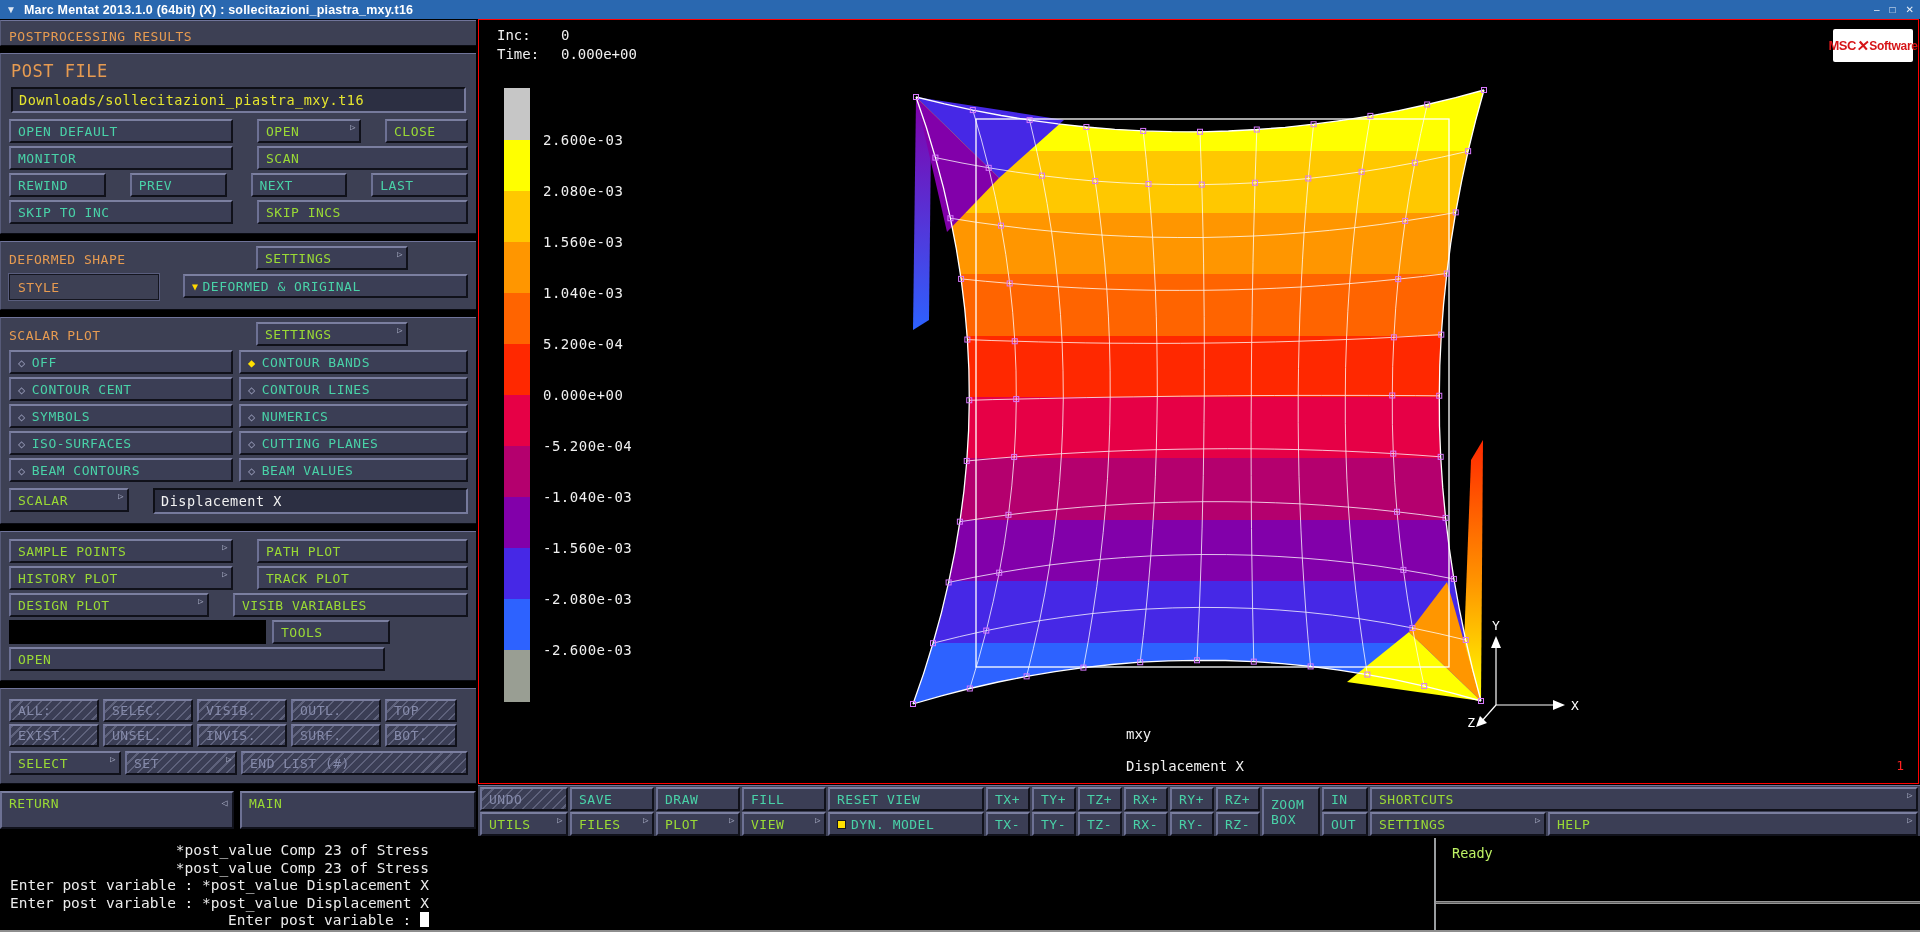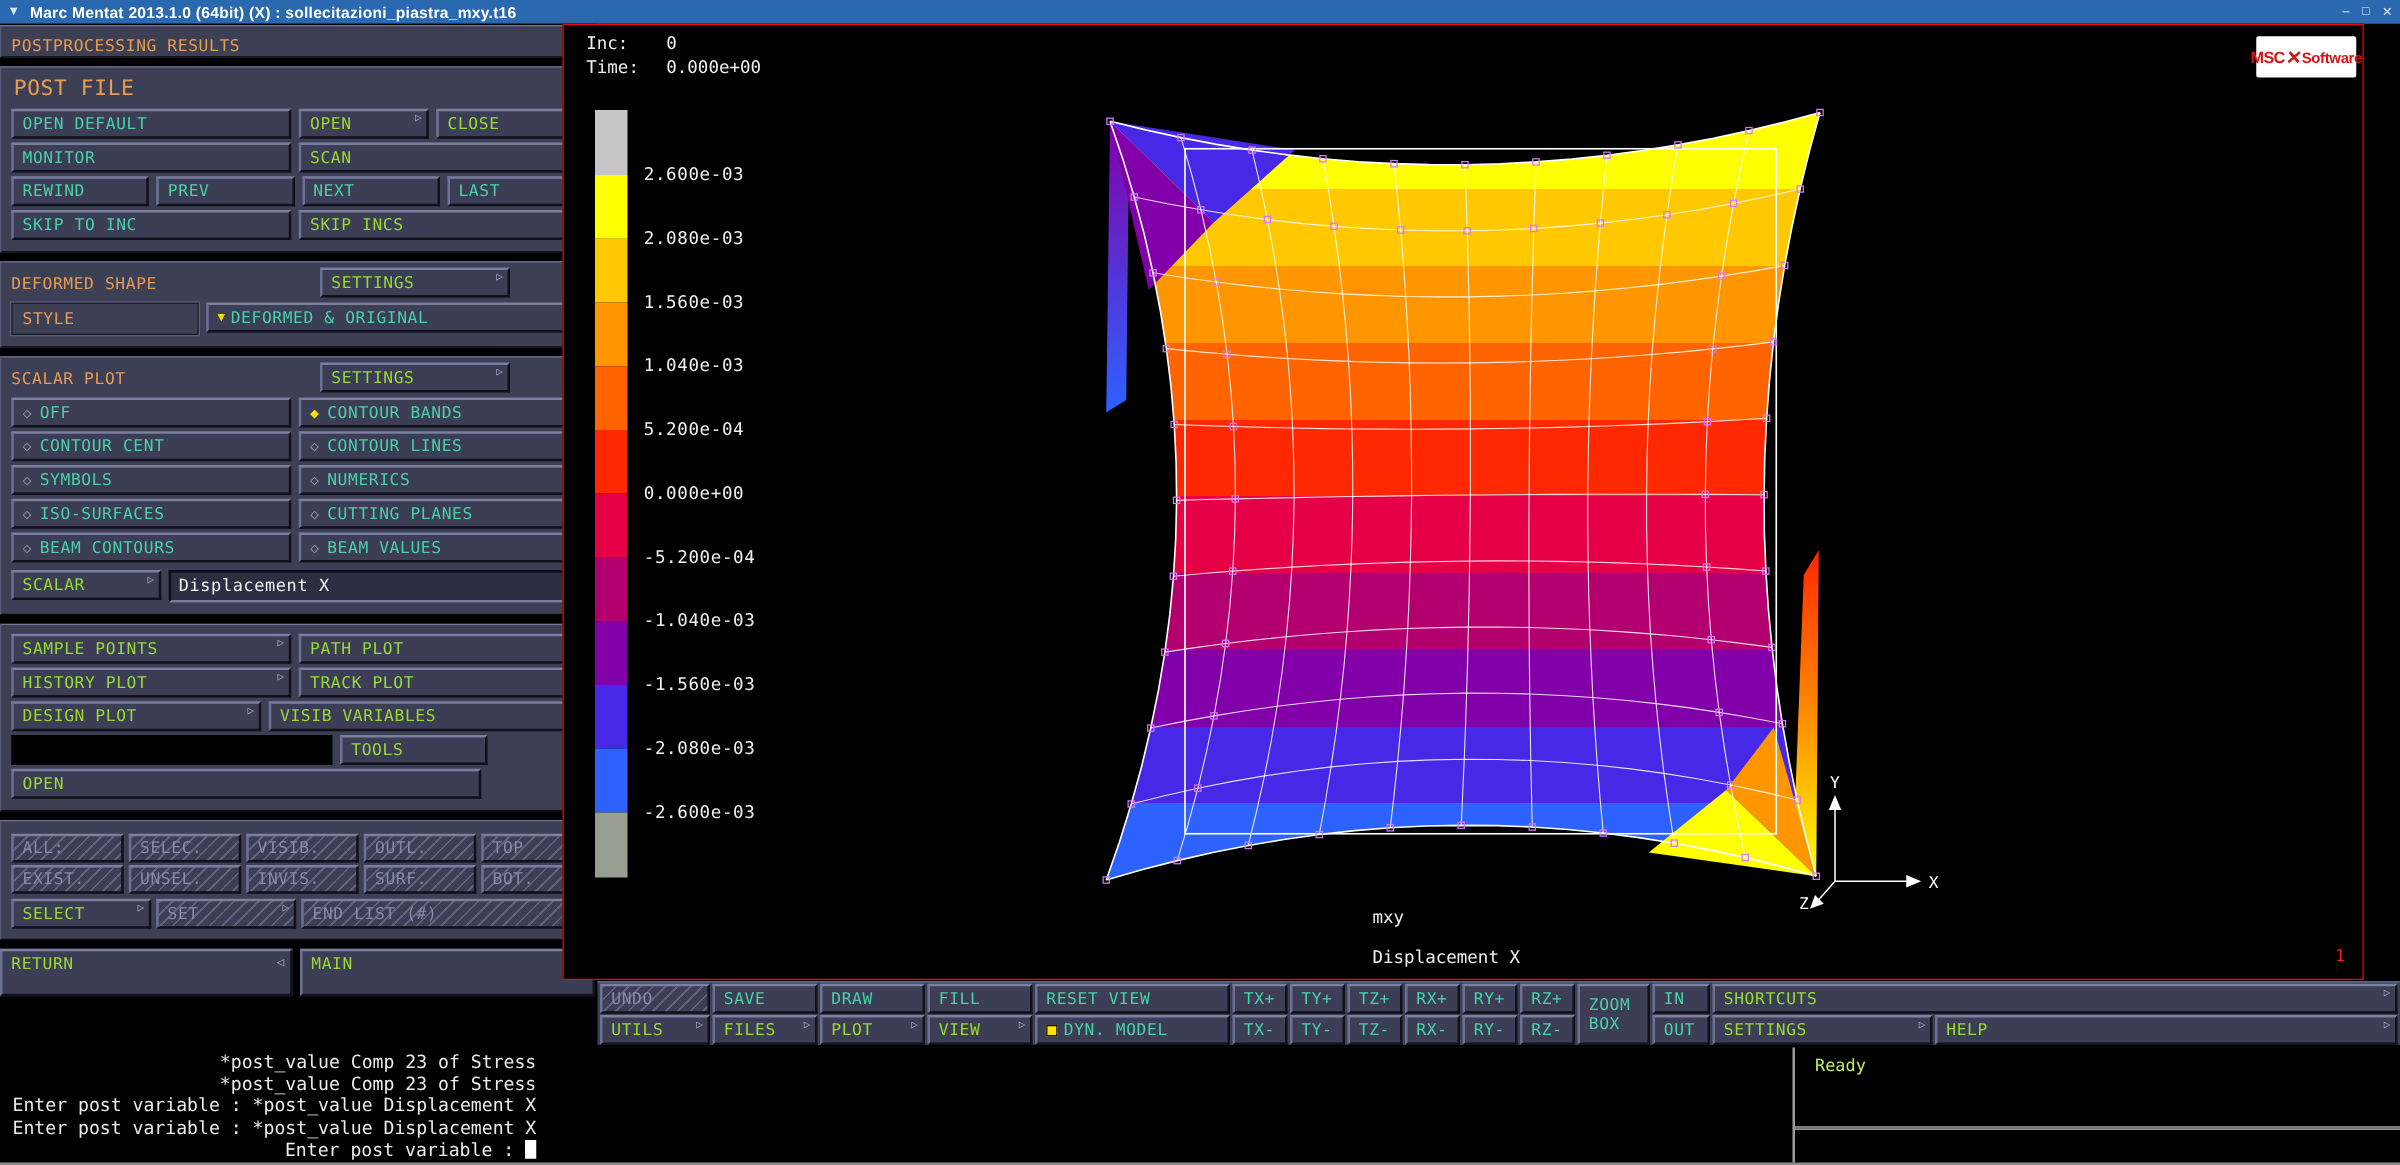--- a/index.html
+++ b/index.html
@@ -36,21 +36,21 @@
     background-image:repeating-linear-gradient(135deg, rgba(137,141,170,.45) 0 1.5px, transparent 1.5px 7px); }
   .arr { position:absolute; right:3px; top:2px; color:#a8acc4; font-size:9px; line-height:1; }
   .arr-l { position:absolute; right:4px; top:5px; color:#a8acc4; font-size:10px; line-height:1; }
 
   .field { height:26px; background:#2c2f42; border-top:2px solid #0e0f16; border-left:2px solid #0e0f16;
     border-right:2px solid #767a9c; border-bottom:2px solid #767a9c; display:flex; align-items:center;
     padding:0 6px; font-size:13.5px; letter-spacing:.5px; }
   .field.path { color:#e6e62e; margin:2px 2px 6px 2px; }
   .field.white { color:#f2f2f2; }
 
-  .row { display:flex; gap:6px; margin:3px 0; }
+  .row { display:flex; gap:24px; margin:3px 0; }
   .row .col-l { width:224px; flex:none; }
   .row .col-r { flex:1; }
   .row .q { flex:1; }
 
   .radio-grid { display:grid; grid-template-columns:224px 1fr; gap:3px 6px; margin:3px 0; }
   .diamond::before { content:"◇"; color:#8d91ad; font-size:12px; margin-right:6px; }
   .on .diamond::before { content:"◆"; color:#ffe000; }
   .radio .lbl { color:#49d2a8; }
 
   .drop-tri { color:#ffd800; font-size:10px; margin-right:4px; }
@@ -66,21 +66,21 @@
 
   .sel-row { display:flex; gap:4px; margin:2px 0; }
   .sel-row .btn { width:90px; flex:none; height:23px; }
   .sel-row .btn:last-child { width:72px; }
   .sel-row2 { display:flex; gap:4px; margin:4px 0 2px 0; }
 
   .footer-row { display:flex; gap:6px; }
   .footer-row .btn { height:38px; align-items:flex-start; padding-top:3px; }
 
   
-  .viewport { position:absolute; left:450px; top:19px; width:1441px; height:765px;
+  .viewport { position:absolute; left:478px; top:19px; width:1441px; height:765px;
     border:1px solid #ff0000; background:#000; }
   .inc-block { position:absolute; left:18px; top:6px; color:#f0f0f0; font-size:14px; line-height:19px; }
   .inc-block .lab { display:inline-block; width:64px; }
   .logo { position:absolute; left:1354px; top:9px; width:80px; height:33px; background:#ffffff;
     border-radius:2px; display:flex; align-items:center; justify-content:center;
     font-family:"Liberation Sans", sans-serif; }
   .logo .msc { color:#d61518; font-weight:bold; font-size:13px; letter-spacing:-.5px; }
   .logo .swoosh { color:#d61518; font-size:15px; font-weight:bold; margin:0 0px 0 1px; transform:skewX(-8deg); }
   .logo .sw { color:#d61518; font-weight:bold; font-size:12px; letter-spacing:-.3px; }
 
@@ -131,20 +131,23 @@
   </div>
 
   <div class="sidebar">
 
     <div class="panel" style="height:26px; padding-top:5px;">
       <span class="sect">POSTPROCESSING RESULTS</span>
     </div>
 
     <div class="panel">
       <div class="sect-label">POST FILE</div>
+      <div class="field path">
+        <span>Downloads/sollecitazioni_piastra_mxy.t16</span>
+      </div>
       <div class="row">
         <div class="btn teal col-l">
             <span class="lbl">OPEN DEFAULT</span>
           </div>
         <div class="btn green" style="width:104px;flex:none;">
             <span class="lbl">OPEN</span>
             <span class="arr">▷</span>
           </div>
         <div class="btn green col-r">
             <span class="lbl">CLOSE</span>

